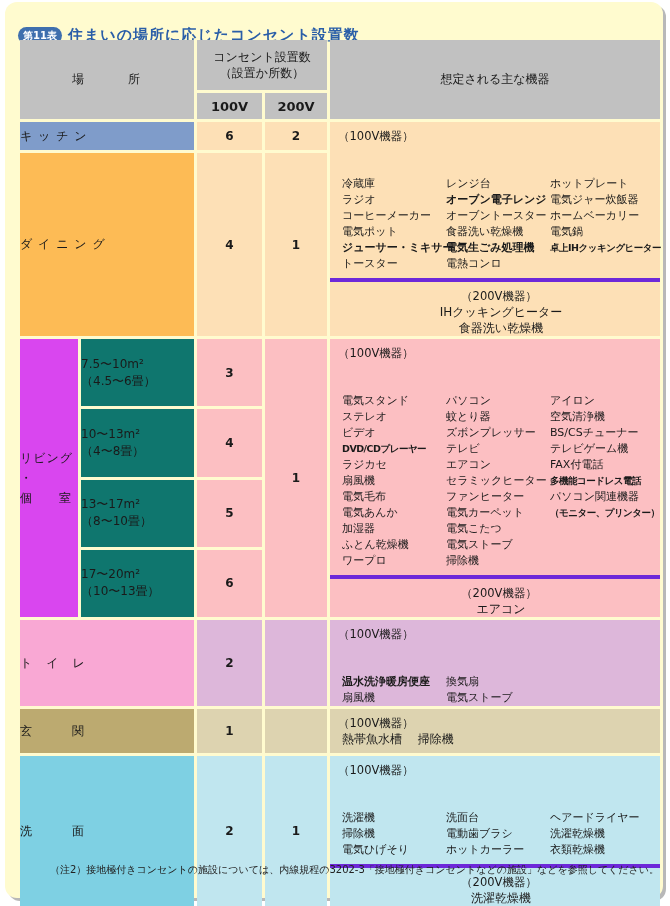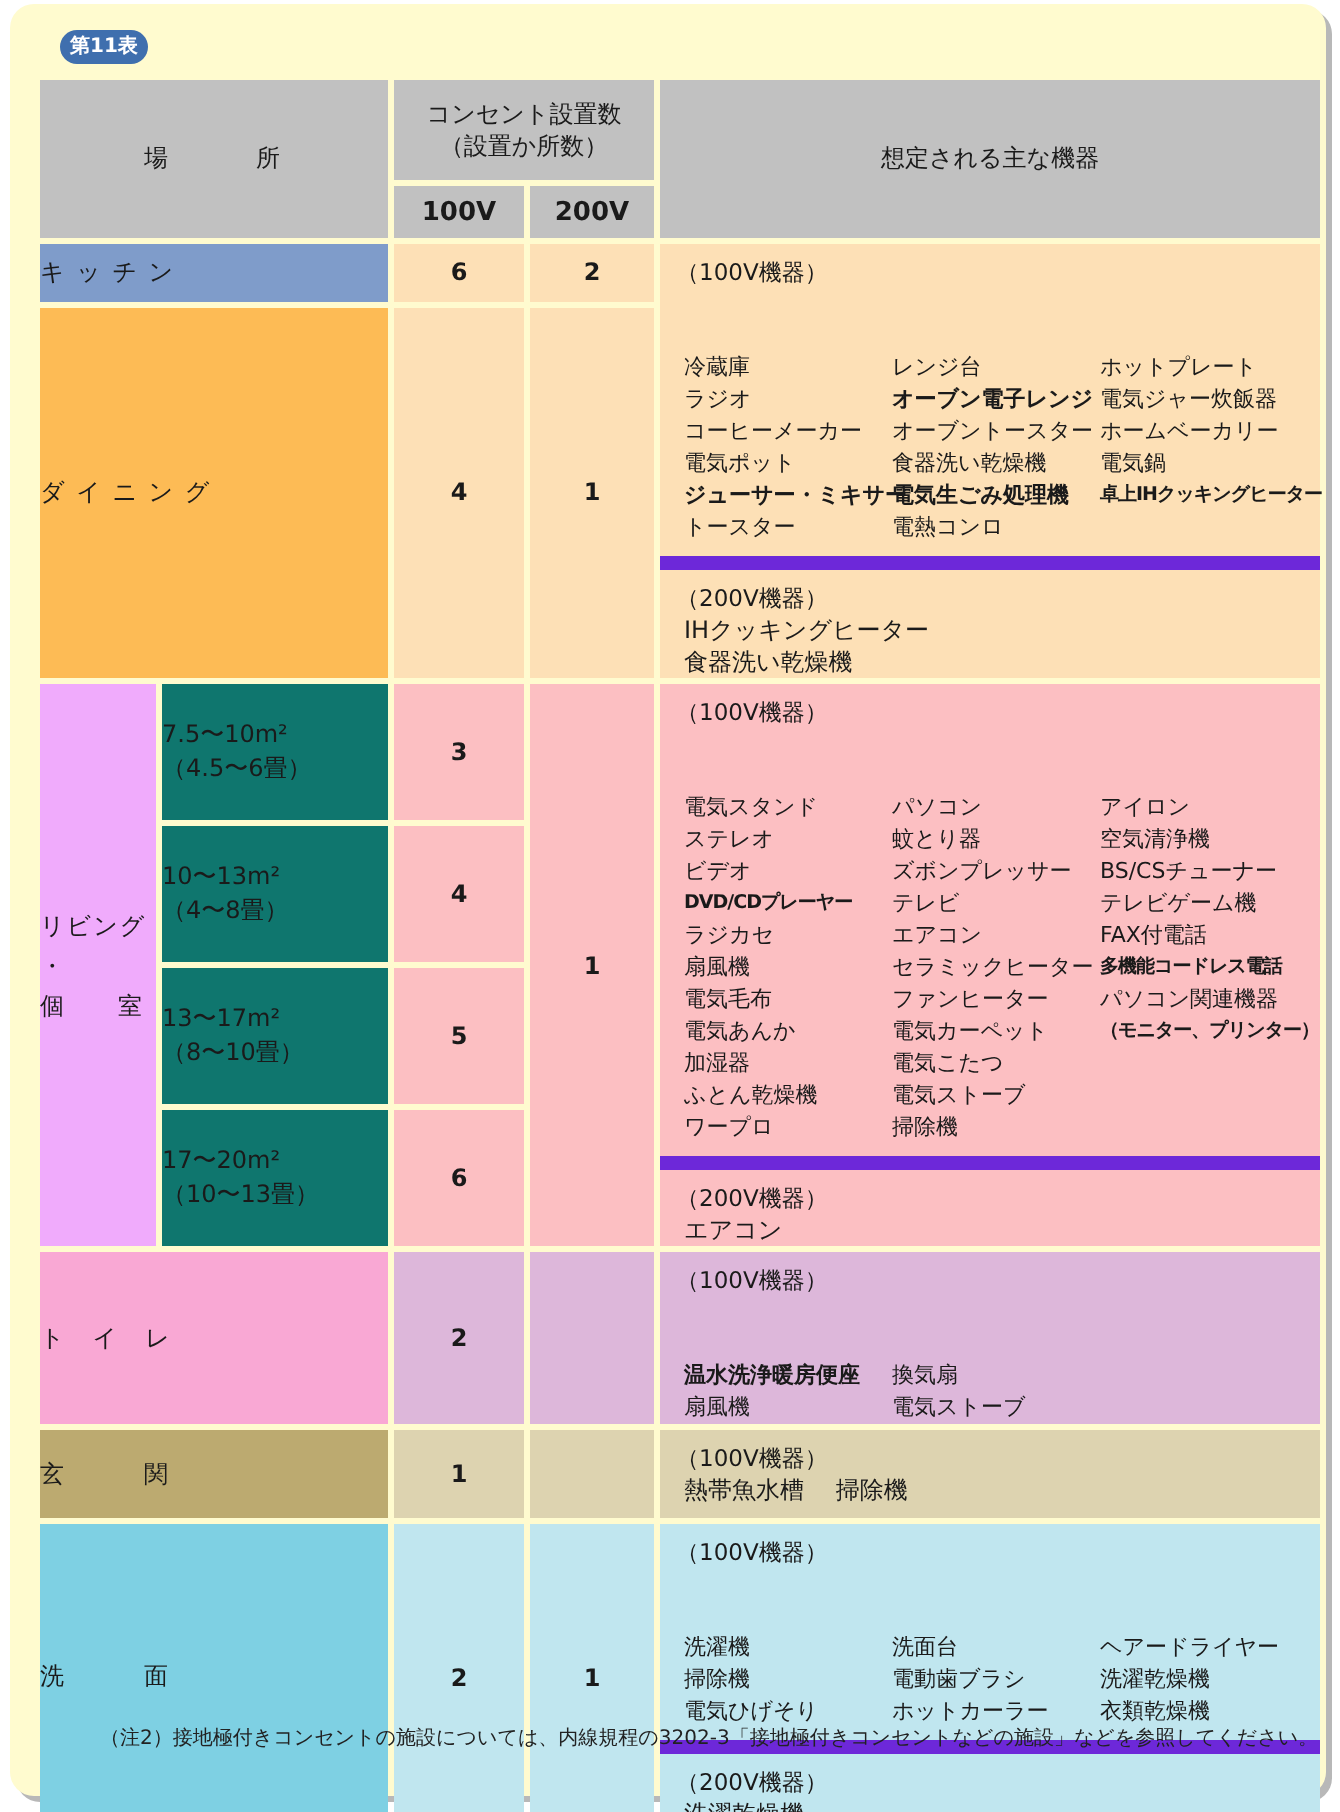--- a/index.html
+++ b/index.html
@@ -1,64 +1,65 @@
 <!DOCTYPE html>
 <html><head>
 <meta charset="utf-8">
 <style>
   html, body { margin: 0; padding: 0; background: #ffffff; }
   body { width: 670px; height: 906px; position: relative; overflow: hidden;
          font-family: "DejaVu Sans", "Liberation Sans", sans-serif; color: #1a1a1a; }
   .panel { position: absolute; left: 5px; top: 2px; width: 658px; height: 896px;
            background: #fffbcf; border-radius: 12px;
            box-shadow: 3px 3px 0 #b8b8b8; }
-  .title-row { position: absolute; left: 18px; top: 12px; height: 22px; display: flex; align-items: center; margin-left: 12px; }
+  .title-row { position: absolute; left: 18px; top: 24px; height: 22px; display: flex; align-items: center; }
   .badge { background: #3f6fae; color: #fff; font-size: 10px; font-weight: bold;
            border-radius: 9px; padding: 2px 5px; margin-right: 6px; line-height: 13px; }
   .title { color: #2a5ea8; font-size: 15px; font-weight: bold; letter-spacing: 1px; }
 
   table.grid { position: absolute; left: 20px; top: 40px; border-collapse: separate; border-spacing: 3px;
                margin: -3px; table-layout: fixed; }
   table.grid td { padding: 0; vertical-align: middle; font-size: 12px; }
   .hd { background: #c1c1c1; text-align: center; font-size: 12px; }
   .place { text-align: left; font-size: 12px; letter-spacing: 1px; }
   .num { text-align: center; font-size: 14px; font-weight: bold; }
   .dev { vertical-align: top !important; padding: 6px 0 0 8px !important; font-size: 11px; line-height: 16px; }
   .sec-label { font-size: 11.5px; }
   .cols { display: grid; grid-template-columns: 104px 104px 110px; margin-top: 32px; }
   .cols span { white-space: nowrap; font-size: 11px; }
-  .divider { border-top: 7px solid #6d28d9; margin: 6px 0 0 -8px; padding: 6px 0 0 8px; }
+  .divider { border-top: 4px solid #6d28d9; margin: 6px 0 0 -8px; padding: 6px 0 0 8px; text-align: center; }
   .bold { font-weight: bold; }
   .small { font-size: 9.5px !important; letter-spacing: -0.5px; }
 
   
   .k-place { background: #7f9cca; }
   .d-place { background: #fdbb55; }
   .d-cell  { background: #fde0b6; }
-  .r-place { background: #f0abfc; }
+  .r-place { background: #d946ef; }
   .r-sub   { background: #0f766e; }
   .r-cell  { background: #fcbfc2; }
   .t-place { background: #f9a8d4; }
   .t-cell  { background: #ddb7da; }
   .g-place { background: #bcaa70; }
   .g-cell  { background: #ddd3b0; }
   .w-place { background: #7ed0e3; }
   .w-cell  { background: #c0e6ef; }
   .h-place { background: #cf7b77; }
   .h-cell  { background: #dfb3a3; }
 
   .notes { position: absolute; left: 50px; top: 862px; font-size: 10px; line-height: 16px; color: #222; }
 </style>
 </head>
 <body>
 
 <div class="panel"></div>
 
 <div class="title-row">
   <span class="badge">第11表</span>
+  <span class="title">住まいの場所に応じたコンセント設置数</span>
 </div>
 
 <table class="grid">
   <colgroup>
     <col style="width:58px">
       <col style="width:113px">
       <col style="width:65px">
       <col style="width:62px">
       <col style="width:327px">
   </colgroup>

